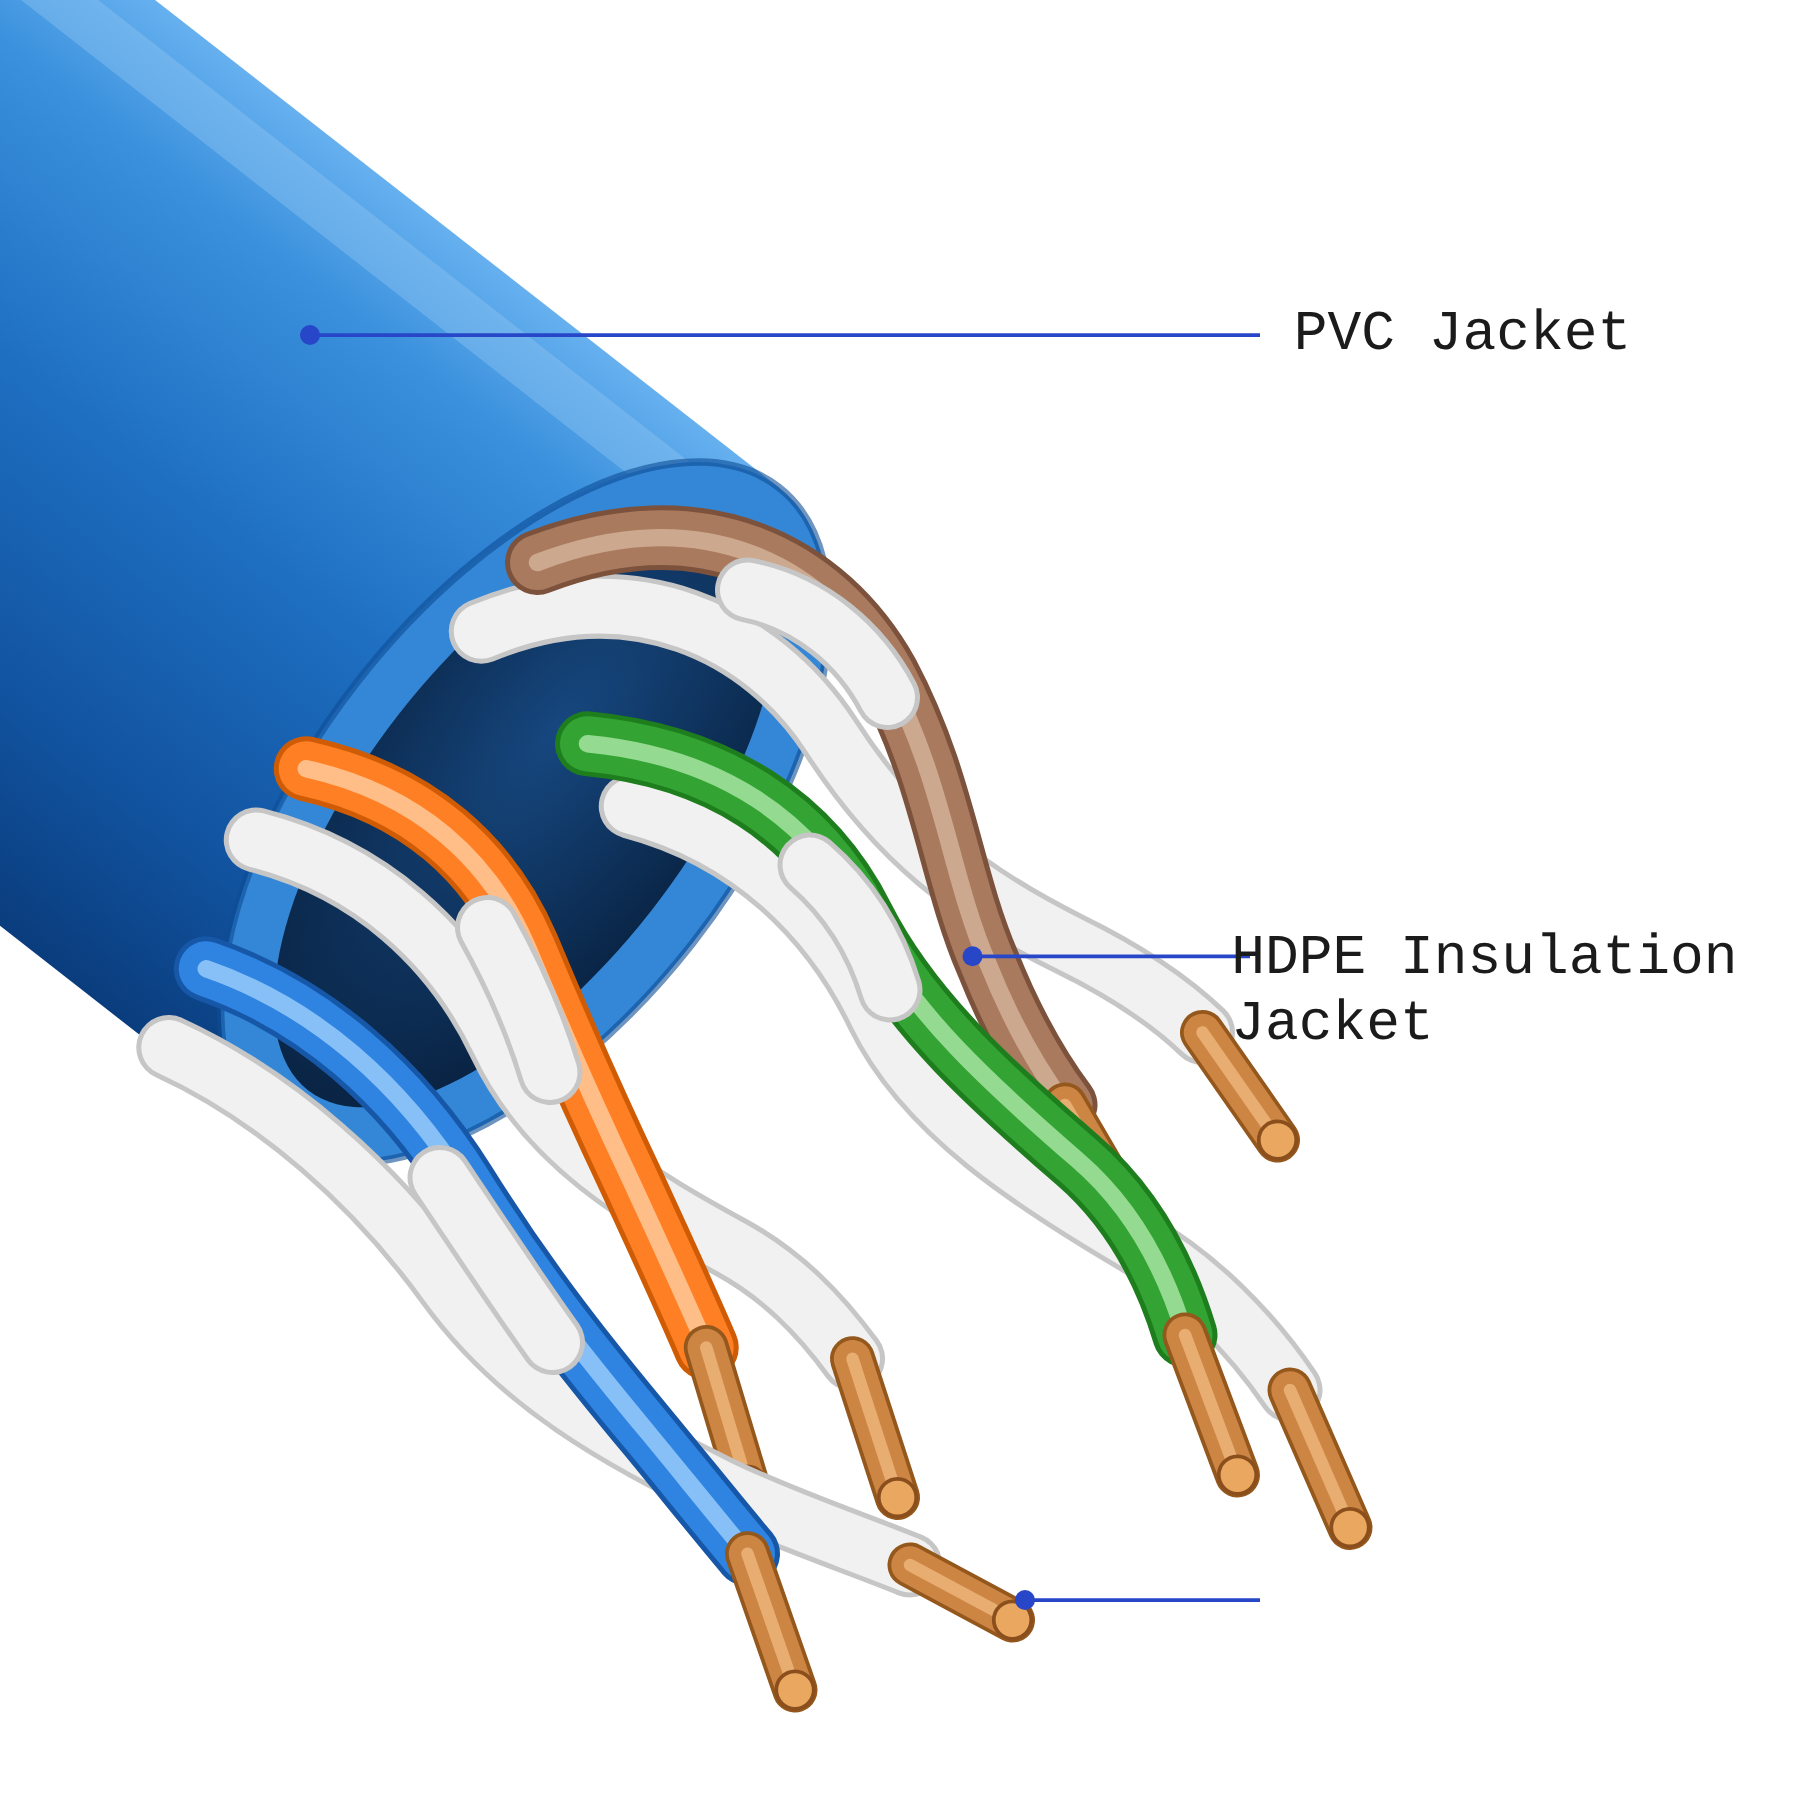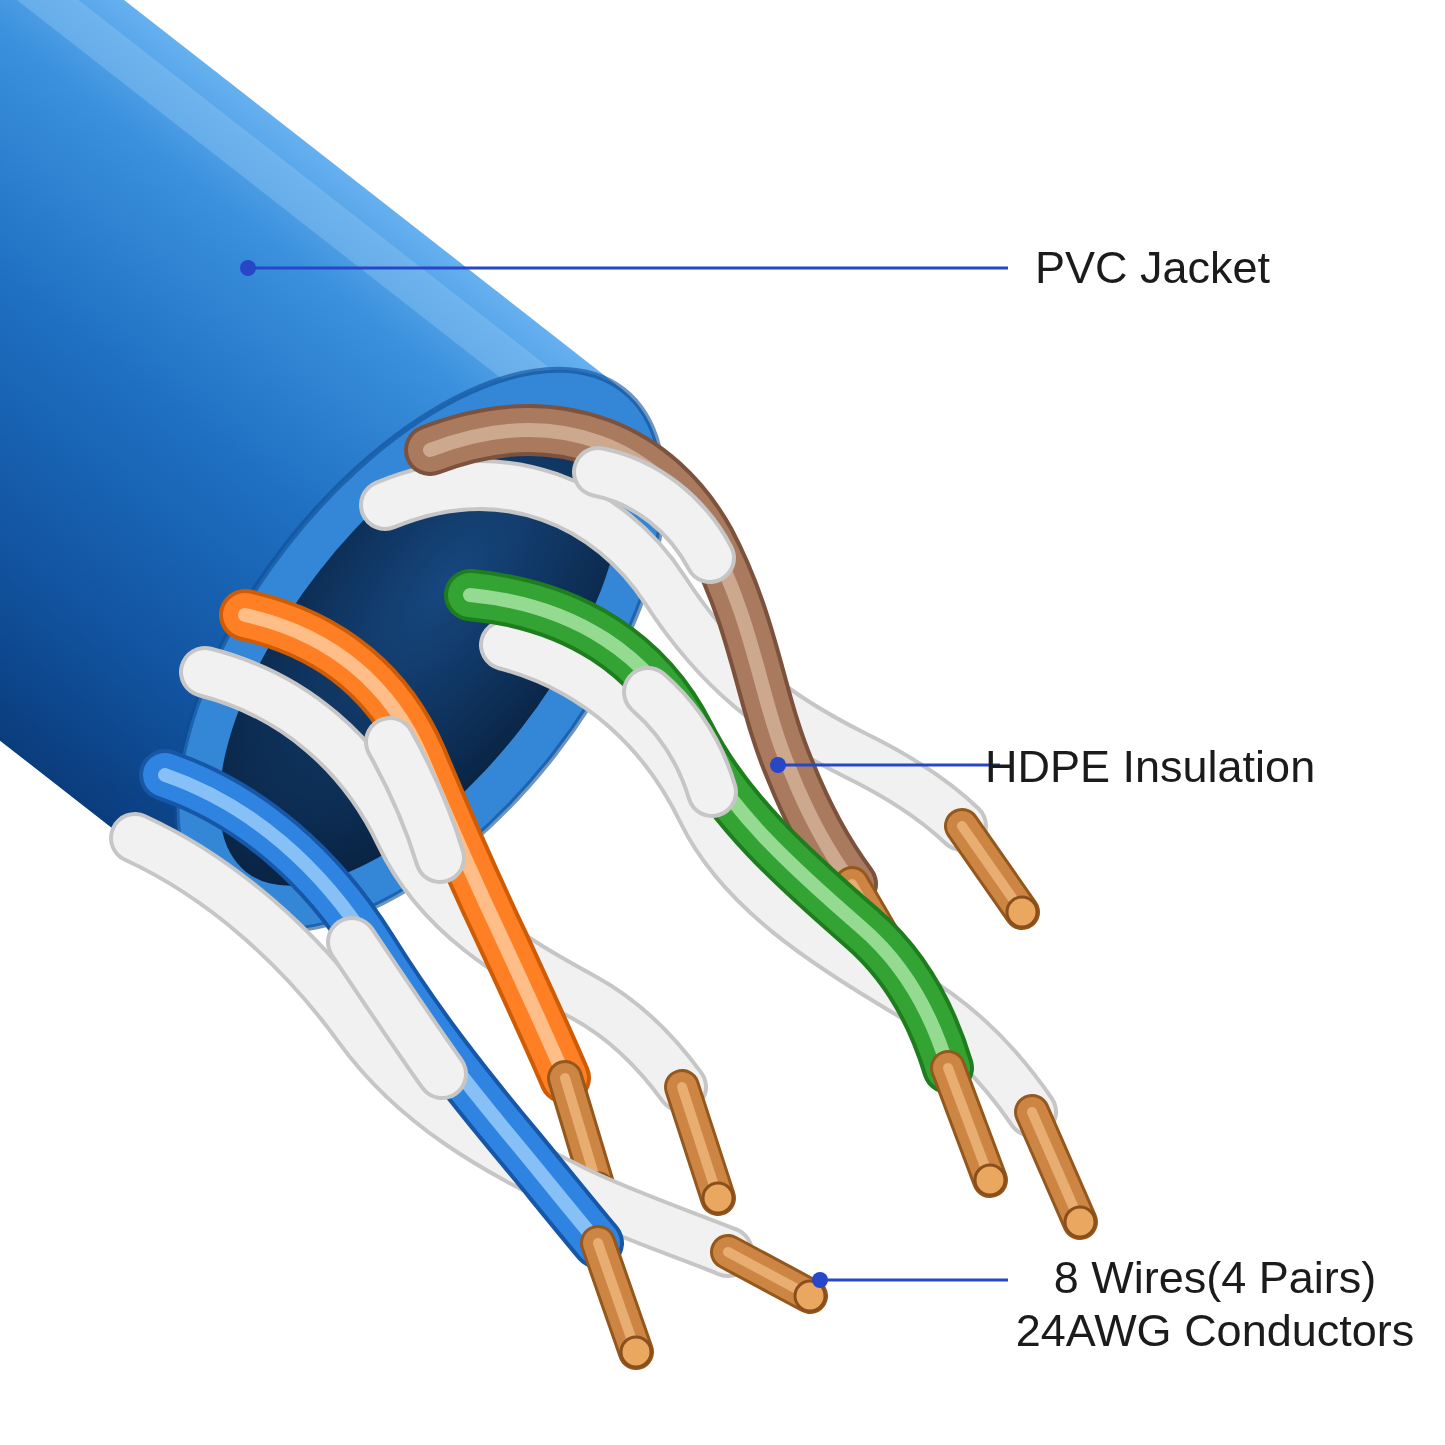--- a/index.html
+++ b/index.html
@@ -1,21 +1,21 @@
 <!DOCTYPE html>
 <html><head>
 <meta charset="utf-8">
 <style>
   html,body{margin:0;padding:0;background:#ffffff;}
   .canvas{
     position:relative;
     width:1445px;height:1445px;
     background:#ffffff;
     overflow:hidden;
-    font-family:Liberation Sans, sans-serif;
+    font-family:Liberation Mono, monospace;
   }
   .art{position:absolute;left:0;top:0;}
   .wire{fill:none;stroke-linecap:round;}
   .w52{stroke-width:52;}
   .w44{stroke-width:44;}
   .w14{stroke-width:14;opacity:.75;}
   .w36{stroke-width:36;}
   .w30{stroke-width:30;}
   .w10{stroke-width:10;opacity:.7;}
   .copper-cap{fill:#eaa75f;stroke:#8a4f1c;stroke-width:3;}
@@ -168,20 +168,17 @@
       <circle cx="820" cy="1280" r="8" fill="#2746c8"></circle>
     </g>
   </svg>
 
   <div class="callout-label" id="label-pvc">
     <div>PVC Jacket</div>
   </div>
 
   <div class="callout-label" id="label-hdpe">
     <div>HDPE Insulation</div>
+    <div>Jacket</div>
   </div>
 
-  <div class="callout-label" id="label-wires">
-    <div>8 Wires(4 Pairs)</div>
-    <div>24AWG Conductors</div>
-  </div>
 
 </div>
 
 </body></html>

